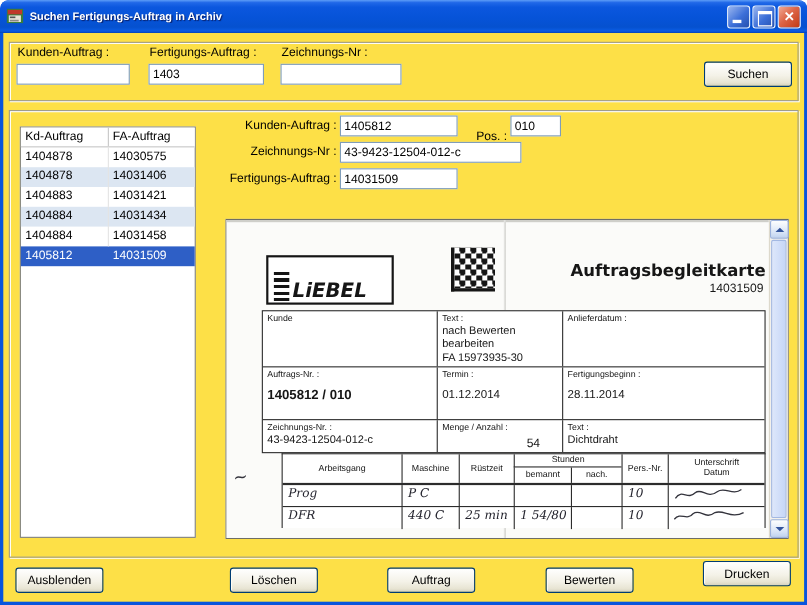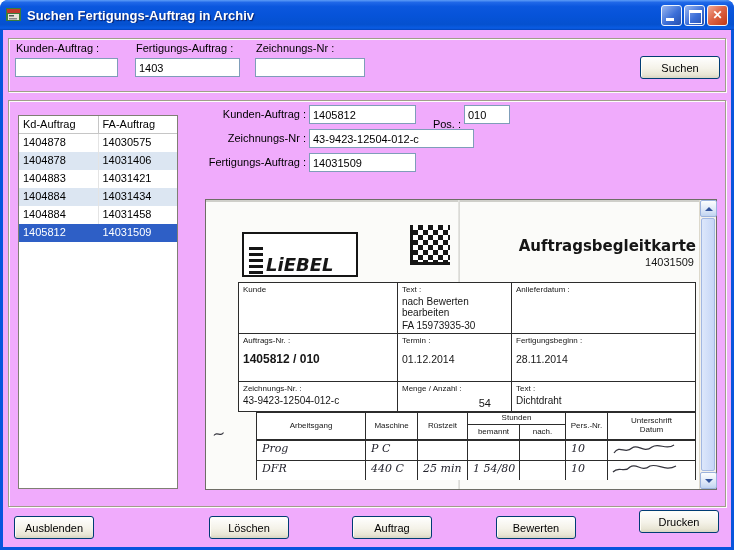--- a/index.html
+++ b/index.html
@@ -7,34 +7,34 @@
   body { font-family: "Liberation Sans", sans-serif; font-size: 11px; background: #fff; }
 
   .window { position: relative; width: 734px; height: 550px; background: #0855dd;
             border-radius: 8px 8px 0 0; overflow: hidden; }
 
   
   .titlebar { position: absolute; left: 0; top: 0; width: 734px; height: 30px;
     background: linear-gradient(180deg,#5d9df7 0%,#2068e8 8%,#0b57de 22%,#0653d8 55%,#0551cf 82%,#0a5ce4 94%,#0443b8 100%);
     border-radius: 8px 8px 0 0; display: flex; align-items: center; padding: 0 6px; }
   .app-icon { flex: 0 0 auto; }
-  .title-text { color: #fff; font-size: 13px; font-weight: bold;
+  .title-text { color: #fff; font-size: 10px; font-weight: bold;
     text-shadow: 1px 1px 1px rgba(10,24,90,.9); margin-left: 5px; flex: 1;
     white-space: nowrap; overflow: hidden; }
   .caption-buttons { display: flex; gap: 2px; }
   .cbtn { width: 21px; height: 21px; border-radius: 3px; border: 1px solid #eef4fd; position: relative; }
   .cbtn.min, .cbtn.max { background: linear-gradient(135deg,#9ab6ef 0%,#3c6fd8 55%,#2550ae 100%); }
   .cbtn.close { background: linear-gradient(135deg,#f2ab95 0%,#dd6547 45%,#c23914 100%);
     color: #fff; font-weight: bold; font-size: 12px; text-align: center; line-height: 18px; }
   .cbtn.min::after { content: ""; position: absolute; left: 4px; bottom: 4px; width: 8px; height: 3px; background: #fff; }
   .cbtn.max::after { content: ""; position: absolute; left: 4px; top: 4px; width: 11px; height: 10px;
     border: 1px solid #fff; border-top: 3px solid #fff; }
 
   
-  .content { position: absolute; left: 3px; top: 30px; width: 728px; height: 517px; background: #f0abfc; }
+  .content { position: absolute; left: 3px; top: 30px; width: 728px; height: 517px; background: #fde047; }
 
   .frame { position: absolute; border: 1px solid #a09d8a;
     box-shadow: inset 1px 1px 0 #fdfdf9, 1px 1px 0 #fdfdf9; }
 
   .lab { position: absolute; color: #000; white-space: nowrap; }
   .lab.right { text-align: right; }
 
   .tb { position: absolute; height: 19px; border: 1px solid #7f9db9; background: #fff;
     font: 11px "Liberation Sans", sans-serif; padding: 1px 3px; }
 

